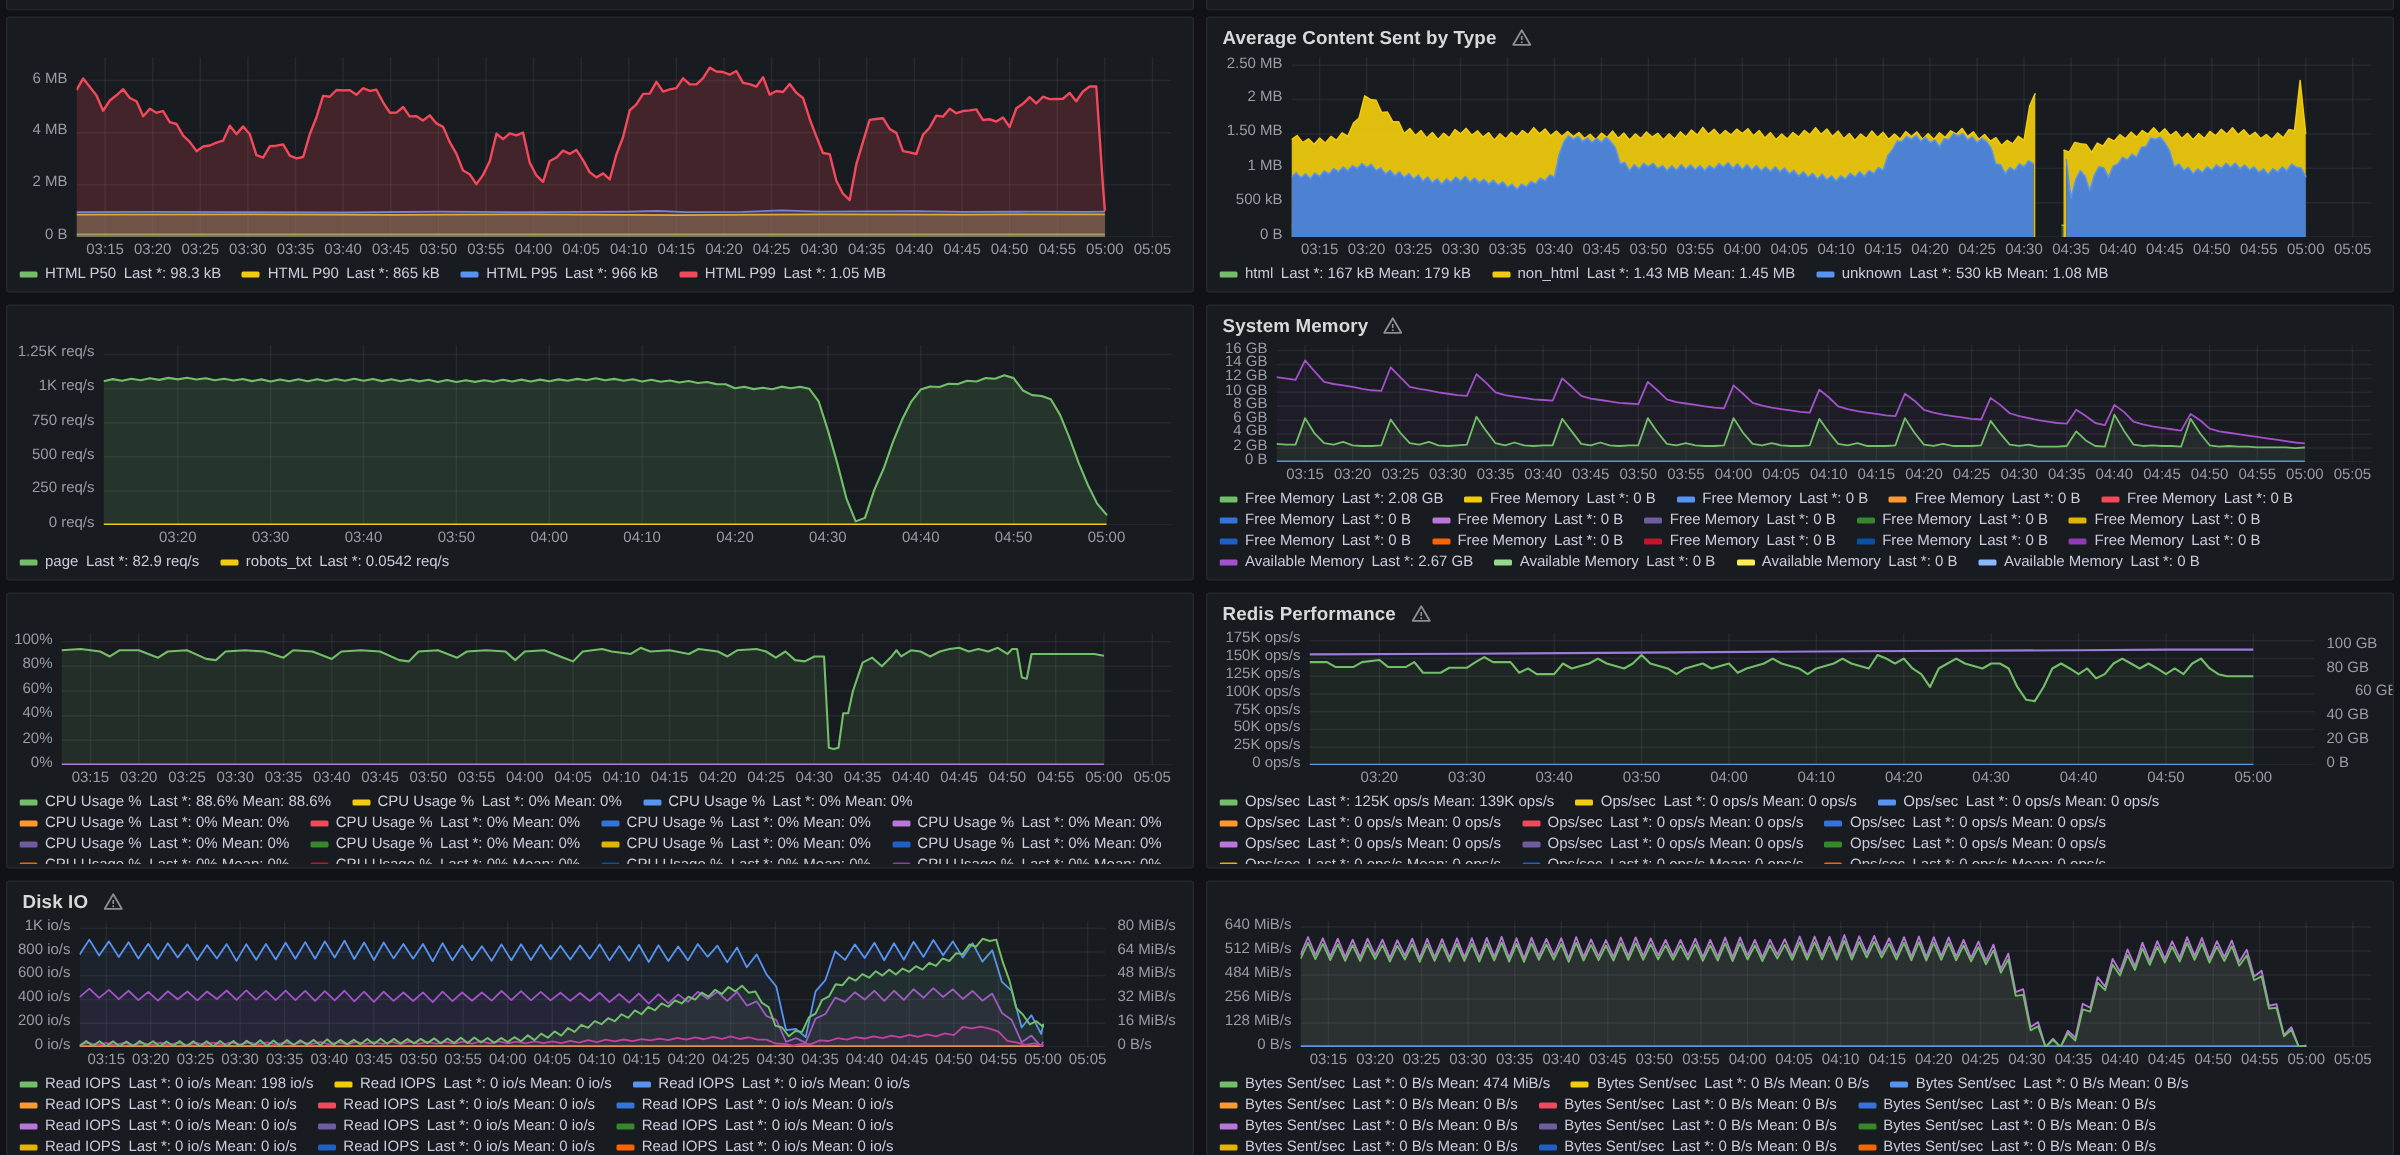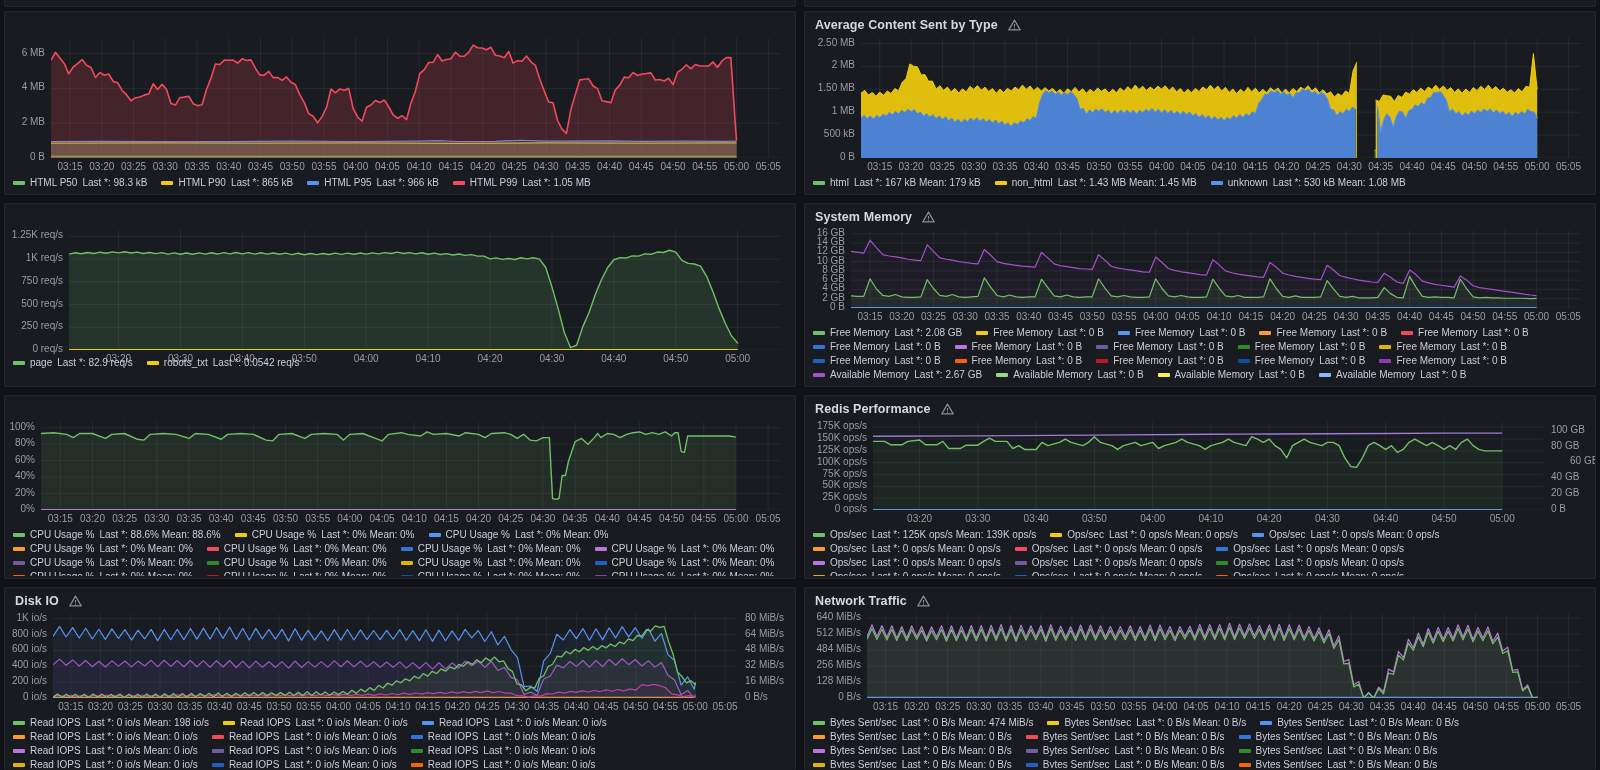--- a/index.html
+++ b/index.html
@@ -286,21 +286,21 @@
         <span style="left: 24.3478%;">03:40</span>
         <span style="left: 33.0435%;">03:50</span>
         <span style="left: 41.7391%;">04:00</span>
         <span style="left: 50.4348%;">04:10</span>
         <span style="left: 59.1304%;">04:20</span>
         <span style="left: 67.8261%;">04:30</span>
         <span style="left: 76.5217%;">04:40</span>
         <span style="left: 85.2174%;">04:50</span>
         <span style="left: 93.913%;">05:00</span>
       </div>
-    <div class="legend" style="bottom: 14px; height: 16px;">
+    <div class="legend" style="bottom: 2px; height: 16px;">
         <span class="li">
           <i class="sw" style="background: rgb(115, 191, 105);"></i>
           <span>page</span>
           <span class="lv">Last *: 82.9 req/s</span>
         </span>
         <span class="li">
           <i class="sw" style="background: rgb(242, 204, 12);"></i>
           <span>robots_txt</span>
           <span class="lv">Last *: 0.0542 req/s</span>
         </span>
@@ -946,30 +946,20 @@
         </span>
         <span class="li">
           <i class="sw" style="background: rgb(250, 100, 0);"></i>
           <span>Read IOPS</span>
           <span class="lv">Last *: 0 io/s  Mean: 0 io/s</span>
         </span>
       </div>
   </section>
 
   <section class="panel">
-    <header class="ph">
-      <span class="ptitle">Network Traffic</span>
-      <span class="pwarn">
-        <svg width="13" height="12" viewBox="0 0 24 22">
-          <path d="M12 2 L22.5 20 L1.5 20 Z" fill="none" stroke="#8e8e93" stroke-width="2.2" stroke-linejoin="round"></path>
-          <line x1="12" y1="9" x2="12" y2="14" stroke="#8e8e93" stroke-width="2"></line>
-          <circle cx="12" cy="16.8" r="1.2" fill="#8e8e93"></circle>
-        </svg>
-      </span>
-    </header>
     <div class="yaxis" style="left: 0px; top: 26px; bottom: 72px; width: 56px;">
         <span style="bottom: calc(0% - 4px);">0 B/s</span>
         <span style="bottom: calc(19.0476% - 4px);">128 MiB/s</span>
         <span style="bottom: calc(38.0952% - 4px);">256 MiB/s</span>
         <span style="bottom: calc(57.1429% - 4px);">484 MiB/s</span>
         <span style="bottom: calc(76.1905% - 4px);">512 MiB/s</span>
         <span style="bottom: calc(95.2381% - 4px);">640 MiB/s</span>
       </div>
 
     <div class="plot" style="inset: 26px 14px 72px 62px;">

